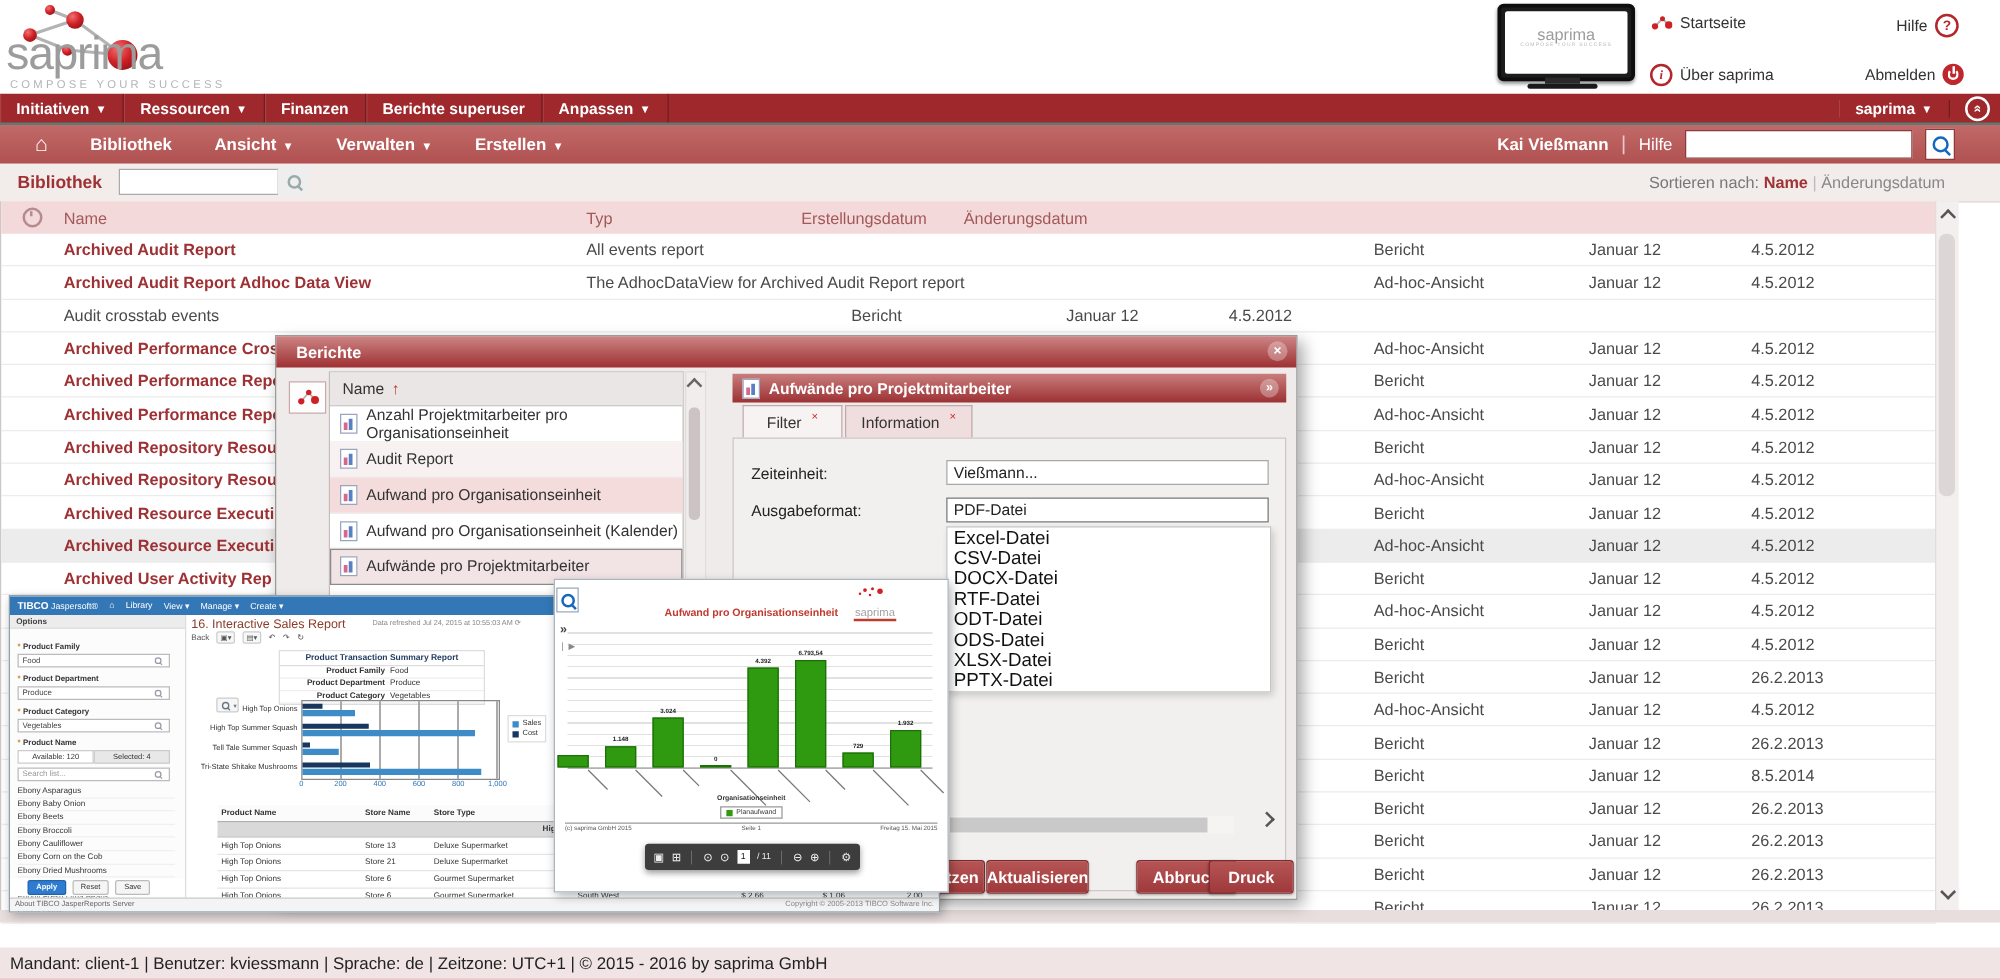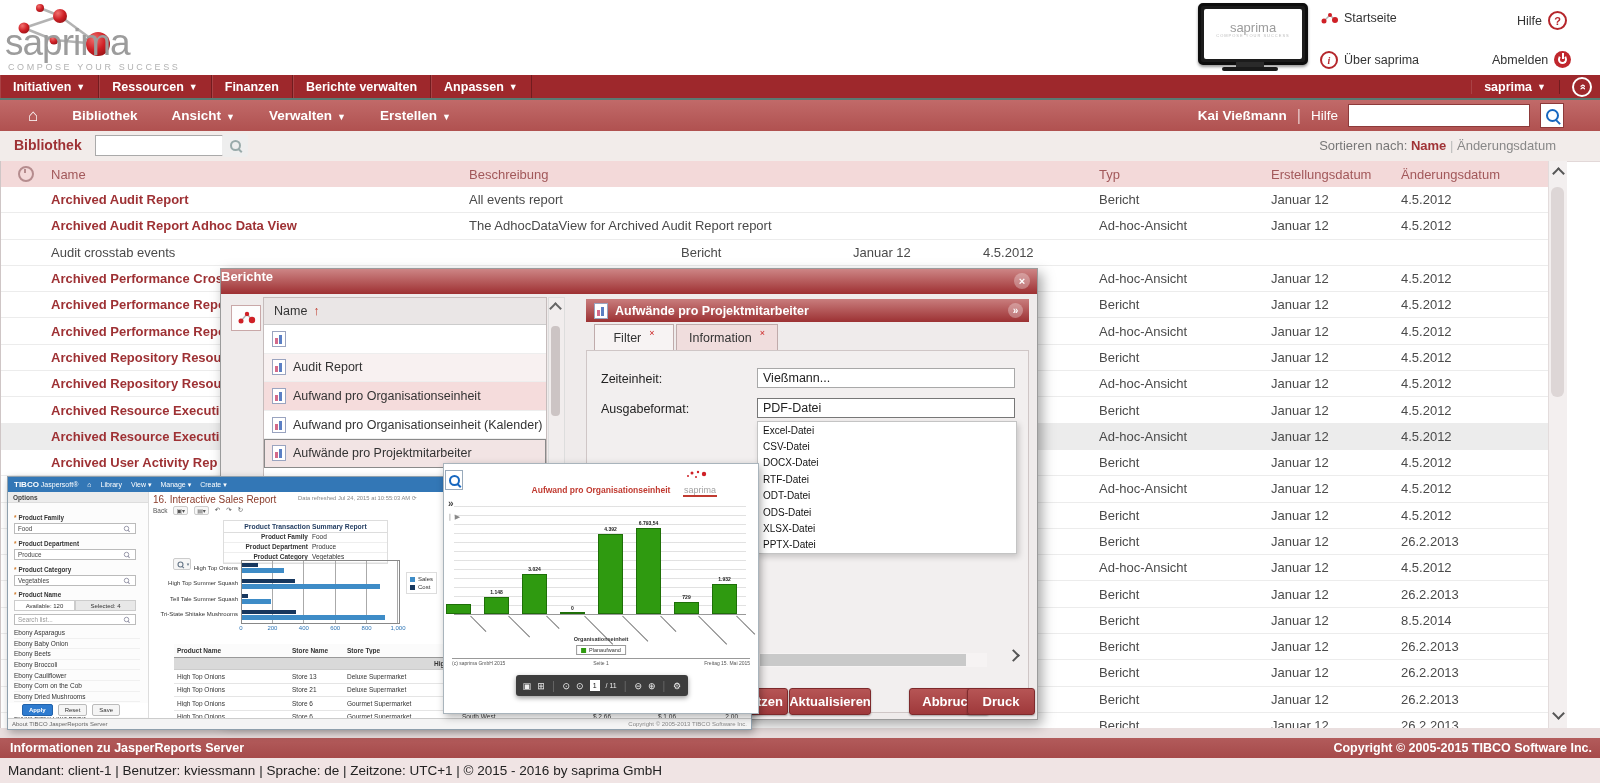--- a/index.html
+++ b/index.html
@@ -94,22 +94,22 @@
   .footer-red{position:absolute;left:0;top:738px;width:1600px;height:20px;background:linear-gradient(#b25b5b,#a64a4a);
               color:#fff;font-size:12.5px;font-weight:bold;display:flex;align-items:center;}
   .fr-left{margin-left:10px;}
   .fr-right{margin-left:auto;margin-right:8px;}
   .statusbar{position:absolute;left:0;top:758px;width:1600px;height:25px;background:#f0e4e4;color:#222;
              font-size:13.5px;display:flex;align-items:center;padding-left:8px;box-sizing:border-box;}
 
   
   .dialog{position:absolute;left:220px;top:268px;width:816px;height:450px;background:#efebeb;
           border:1px solid #9b9b9b;box-shadow:4px 5px 12px rgba(0,0,0,.35);z-index:10;}
-  .dlg-title{height:25px;background:linear-gradient(#cd8585,#9e3032);display:flex;
-             color:#fff;font-size:13px;font-weight:bold;padding-left:0;position:relative;}
+  .dlg-title{height:25px;background:linear-gradient(#cd8585,#9e3032);display:flex;align-items:center;
+             color:#fff;font-size:13px;font-weight:bold;padding-left:16px;position:relative;}
   .dlg-close{position:absolute;right:7px;top:4px;width:16px;height:16px;border-radius:50%;background:rgba(255,255,255,.3);
              color:#fff;font-size:11px;font-weight:bold;display:flex;align-items:center;justify-content:center;cursor:pointer;}
   .dlg-icon{position:absolute;left:10px;top:36px;width:28px;height:24px;background:#fdfdfd;border:1px solid #c9a8a8;
             display:flex;align-items:center;justify-content:center;}
   .dlg-list{position:absolute;left:42px;top:28px;width:282px;bottom:2px;background:#fff;border:1px solid #c5bcbc;}
   .dlg-list-h{height:26px;background:#eae6e6;border-bottom:1px solid #ccc;display:flex;align-items:center;
               font-size:12.5px;color:#333;padding-left:10px;gap:6px;}
   .sort-up{color:#c0392b;font-weight:bold;}
   .dlg-item{height:28.6px;display:flex;align-items:center;font-size:12.5px;color:#333;
             border-bottom:1px solid #eee;padding-left:8px;box-sizing:border-box;cursor:pointer;}
@@ -132,21 +132,21 @@
   .tab .tx{color:#cc2222;font-size:9px;margin-left:8px;position:relative;top:-5px;cursor:pointer;}
   .tab.t-filter{left:8px;width:78px;background:#f7f3f3;}
   .tab.t-info{left:90px;width:100px;background:#f0dddd;}
   .pnl-body{position:absolute;left:0;top:51px;right:0;bottom:0;background:#f2efef;border:1px solid #cfc6c6;box-sizing:border-box;}
   .fld-lbl{position:absolute;left:14px;font-size:12.5px;color:#222;}
   .fld-in{position:absolute;left:170px;width:258px;height:20px;background:#fff;border:1px solid #a8a8a8;
           font-size:12.5px;color:#222;display:flex;align-items:center;padding-left:5px;box-sizing:border-box;cursor:text;}
   .fld-in.focus{border-color:#777;text-align:center;}
   .dd{position:absolute;left:170px;top:70px;width:258px;background:#fff;border:1px solid #c4c4c4;
       box-shadow:2px 3px 6px rgba(0,0,0,.18);}
-  .dd-opt{height:16.4px;font-size:10px;color:#111;display:flex;align-items:center;padding-left:5px;cursor:pointer;}
+  .dd-opt{height:16.4px;font-size:15px;color:#111;display:flex;align-items:center;padding-left:5px;cursor:pointer;}
   .hscroll{position:absolute;left:172px;top:302px;width:228px;height:14px;background:#f6f3f3;}
   .hs-thumb{position:absolute;left:1px;top:1px;width:206px;height:12px;background:#c9c9c9;cursor:pointer;}
   .hs-chev{position:absolute;left:422px;top:300px;color:#444;}
   .dlg-btn{position:absolute;top:419px;height:25px;background:linear-gradient(#b65555,#9f393b);border:1px solid #7e2a2c;
            border-radius:3px;color:#fff;font-weight:bold;font-size:13px;display:flex;align-items:center;
            justify-content:center;box-shadow:0 1px 2px rgba(0,0,0,.3);cursor:pointer;overflow:hidden;white-space:nowrap;}
   .dlg-btn.b0{left:473px;width:92px;}
   .dlg-btn.b1{left:568px;width:80px;}
   .dlg-btn.b2{left:688px;width:78px;}
   .dlg-btn.b3{left:746px;width:66px;}
@@ -307,21 +307,21 @@
       <span>Abmelden</span>
       <span class="power"></span>
     </div>
   </div>
 
   <div class="menubar">
     <div id="menu-items" style="display:flex">
         <div class="mn-item">Initiativen<span class="arrow">▼</span></div>
         <div class="mn-item">Ressourcen<span class="arrow">▼</span></div>
         <div class="mn-item">Finanzen</div>
-        <div class="mn-item">Berichte verwalten</div>
+        <div class="mn-item">Berichte superuser</div>
         <div class="mn-item">Anpassen<span class="arrow">▼</span></div>
       </div>
     <div class="mn-right">
       <div class="mn-item">
         <span>saprima</span>
         <span class="arrow">▼</span>
       </div>
       <div class="collapse-ic">
           <span>»</span>
         </div>
@@ -360,21 +360,20 @@
       <span class="sec">Änderungsdatum</span>
     </div>
   </div>
 
   <div class="tablewrap">
     <div class="thead">
       <div class="c-icon">
           <span class="clock"></span>
         </div>
       <div class="c-name">Name</div>
-      <div class="c-desc">Beschreibung</div>
       <div class="c-typ">Typ</div>
       <div class="c-created">Erstellungsdatum</div>
       <div class="c-mod">Änderungsdatum</div>
     </div>
     <div id="rows">
         <div class="trow">
           <div class="c-icon"></div>
           <div class="c-name"><span>Archived Audit Report</span></div>
           <div class="c-desc">All events report</div>
           <div class="c-typ">Bericht</div>
@@ -542,24 +541,20 @@
         </div>
       </div>
   </div>
   <div class="vscroll">
     <span class="chev up vs-up"></span>
     <div class="vs-thumb"></div>
     <span class="chev down vs-down"></span>
   </div>
 
   <div class="gap-strip"></div>
-  <div class="footer-red">
-    <span class="fr-left">Informationen zu JasperReports Server</span>
-    <span class="fr-right">Copyright © 2005-2015 TIBCO Software Inc.</span>
-  </div>
   <div class="statusbar">
     <span>Mandant: client-1 | Benutzer: kviessmann | Sprache: de | Zeitzone: UTC+1 | © 2015 - 2016 by saprima GmbH</span>
   </div>
 
   <div class="dialog">
     <div class="dlg-title">
       <span>Berichte</span>
       <div class="dlg-close">×</div>
     </div>
     <div class="dlg-icon">
@@ -572,20 +567,21 @@
       </svg>
     </div>
     <div class="dlg-list">
       <div class="dlg-list-h">
         <span>Name</span>
         <span class="sort-up">↑</span>
       </div>
       <div id="dlg-items">
           <div class="dlg-item">
             <span class="report-ic"></span>
+            <span>Anzahl Projektmitarbeiter pro Organisationseinheit</span>
           </div>
           <div class="dlg-item">
             <span class="report-ic"></span>
             <span>Audit Report</span>
           </div>
           <div class="dlg-item">
             <span class="report-ic"></span>
             <span>Aufwand pro Organisationseinheit</span>
           </div>
           <div class="dlg-item">

